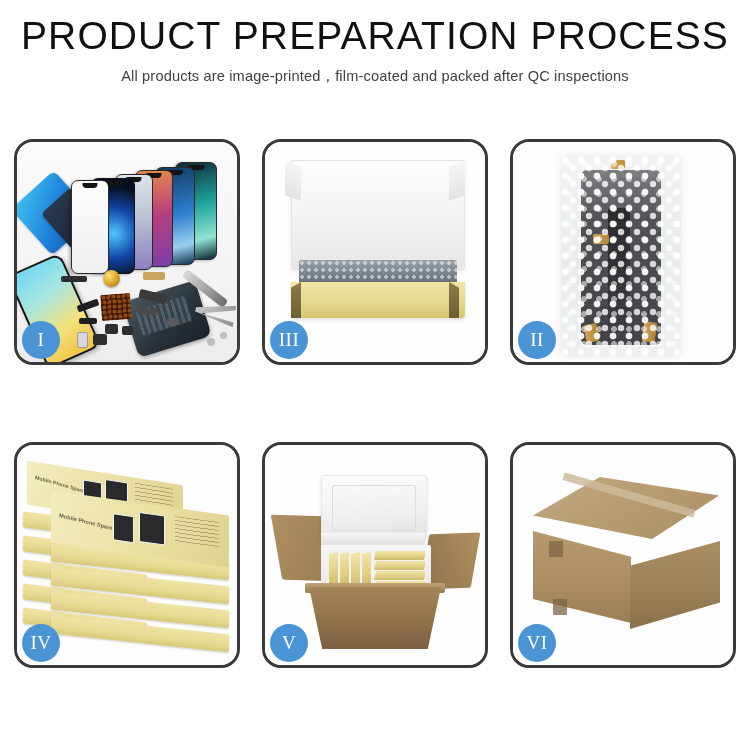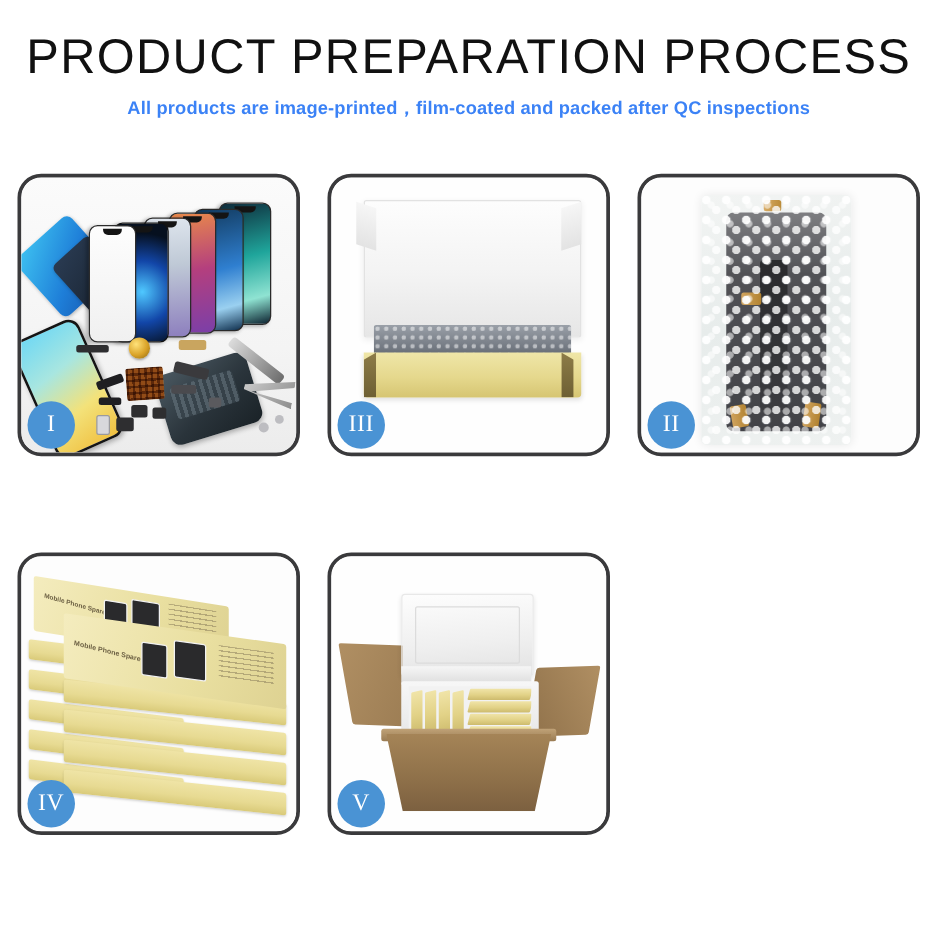--- a/index.html
+++ b/index.html
@@ -11,38 +11,38 @@
     width: 750px;
     height: 750px;
     font-family: "Liberation Sans", sans-serif;
     overflow: hidden;
     position: relative;
   }
 
   
   .header {
     width: 750px;
-    padding-top: 26px;
+    padding-top: 16px;
     text-align: center;
   }
   .main-title {
     font-family: "Liberation Sans", sans-serif;
     font-size: 39px;
     font-weight: 400;
     letter-spacing: 1.1px;
     color: #111111;
     margin: 0;
     line-height: 1.05;
     white-space: nowrap;
   }
   .sub-title {
     font-family: "Liberation Sans", sans-serif;
     font-size: 14.6px;
-    font-weight: 700;
-    color: #3b82f6;
+    font-weight: 400;
+    color: #404040;
     margin: 10px 0 4px 0;
     letter-spacing: 0.15px;
     white-space: nowrap;
   }
 
   
   .grid {
     position: absolute;
     top: 139px;
     left: 14px;
@@ -555,14 +555,26 @@
         <div class="p5-brick" style="left:48px; top:12px; width:50px; height:9px;  transform:skewX(-14deg);"></div>
         <div class="p5-brick" style="left:48px; top:22px; width:50px; height:9px;  transform:skewX(-14deg);"></div>
         <div class="p5-brick" style="left:48px; top:32px; width:50px; height:9px;  transform:skewX(-14deg);"></div>
       </div>
       <div class="p5-carton-rim"></div>
       <div class="p5-carton"></div>
     </div>
     <div class="badge">V</div>
   </div>
 
+  <div class="panel">
+    <div class="panel-stage">
+      <div class="p6-bg"></div>
+      <div class="p6-top"></div>
+      <div class="p6-front"></div>
+      <div class="p6-side"></div>
+      <div class="p6-seam"></div>
+      <div class="p6-tab" style="left:36px; top:96px; width:14px; height:16px;"></div>
+      <div class="p6-tab" style="left:40px; top:154px; width:14px; height:16px;"></div>
+    </div>
+    <div class="badge">VI</div>
+  </div>
 
 </div>
 
 </body></html>

